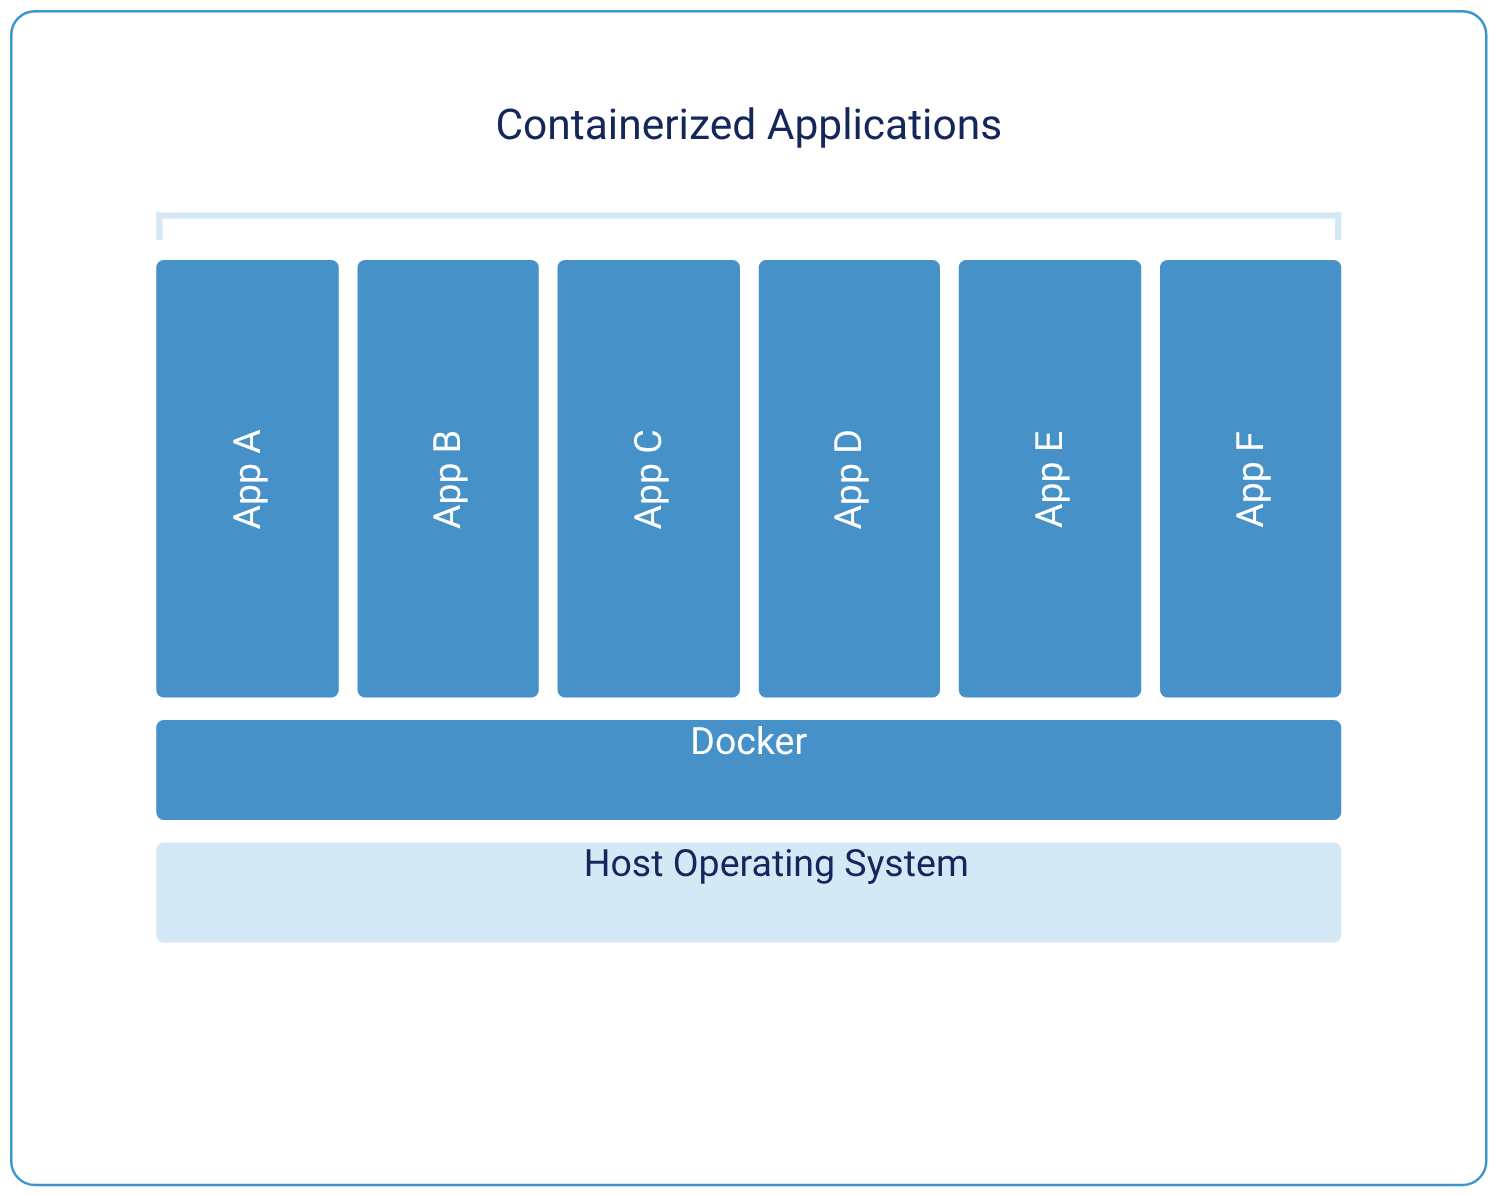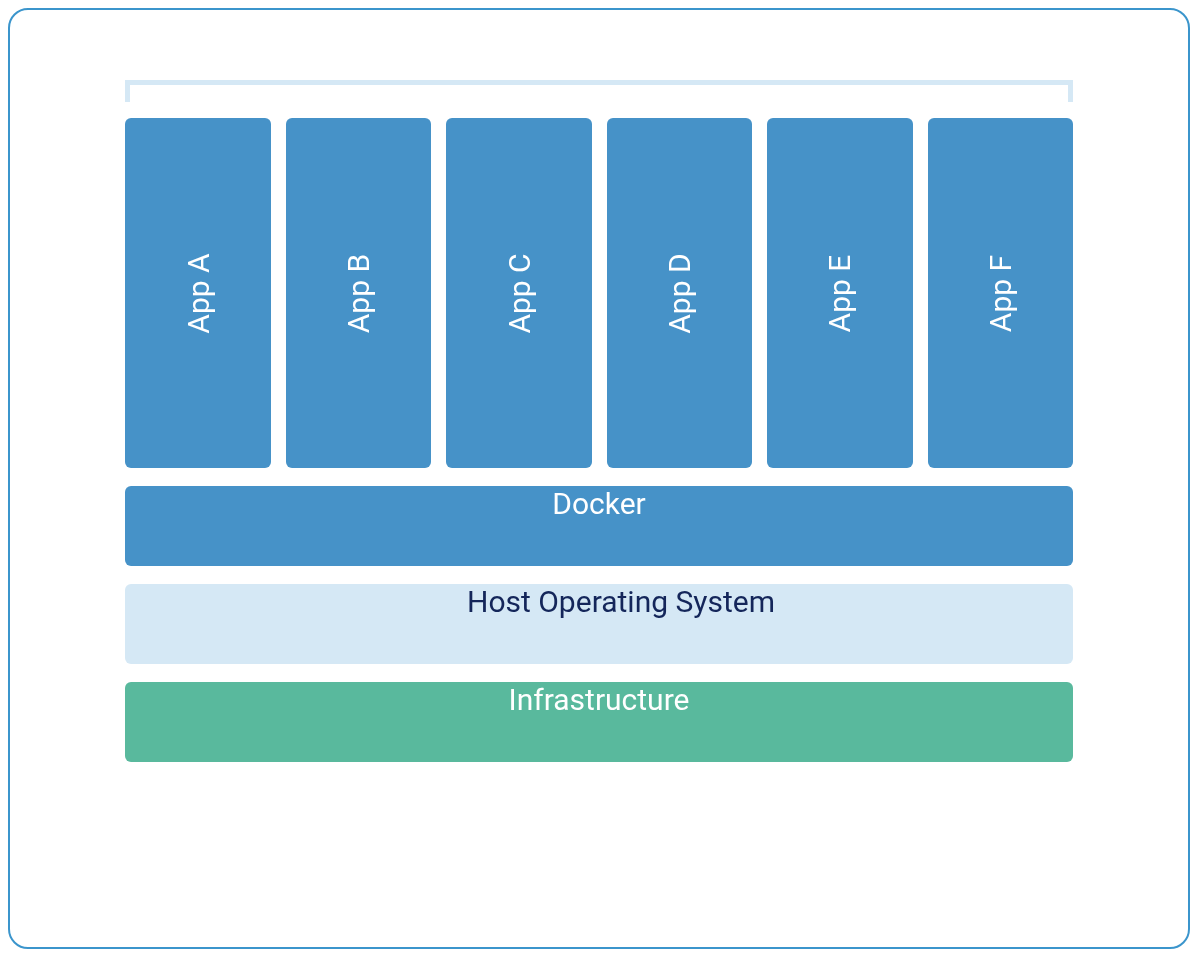--- a/index.html
+++ b/index.html
@@ -82,20 +82,21 @@
     .layer-infra {
       background: #59b99d;
       color: #ffffff;
       margin-bottom: 0;
     }
   </style>
 </head>
 <body>
 
 <div class="outer-frame">
+  <div class="title">Containerized Applications</div>
 
   <div class="bracket"></div>
 
   <div class="apps-row">
     <div class="app-box">
       <span class="app-label">App A</span>
     </div>
     <div class="app-box">
       <span class="app-label">App B</span>
     </div>
@@ -114,16 +115,13 @@
   </div>
 
   <div class="layer layer-docker">
     <span>Docker</span>
   </div>
 
   <div class="layer layer-os">
     <span>Host Operating System</span>
   </div>
 
-  <div class="layer layer-infra">
-    <span>Infrastructure</span>
-  </div>
 </div>
 
 </body></html>

